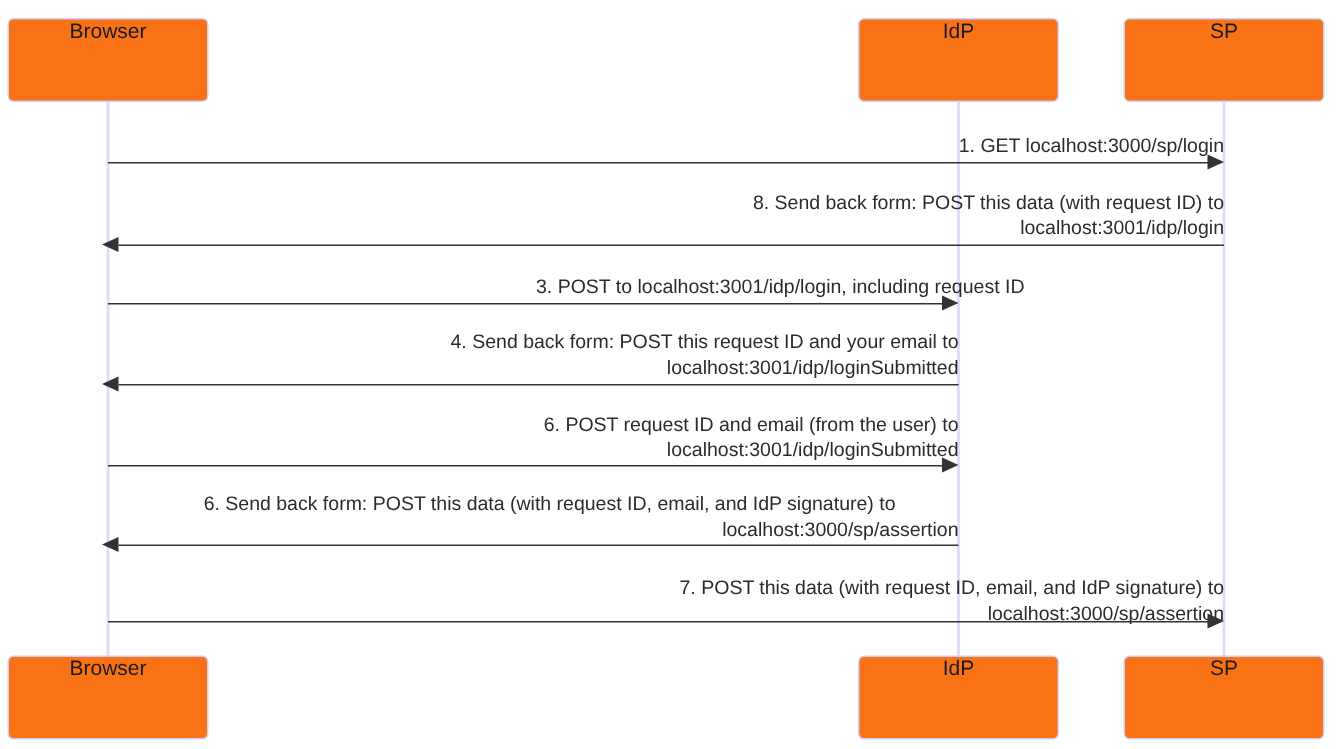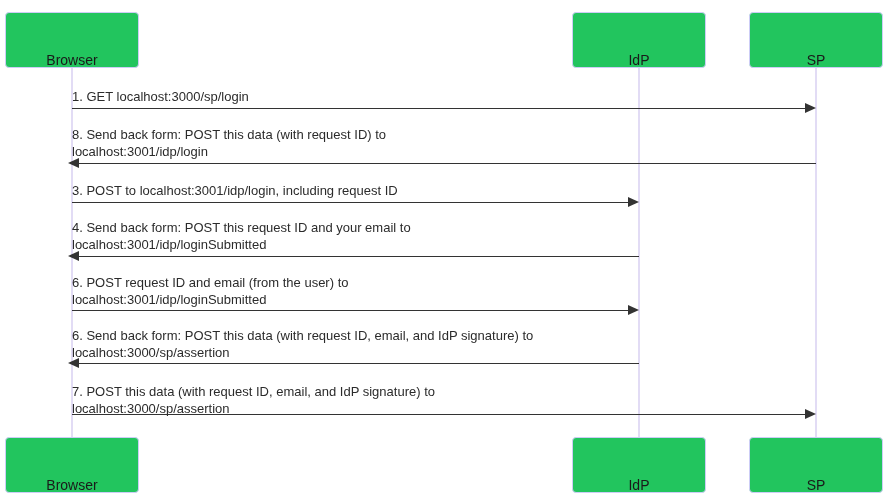--- a/index.html
+++ b/index.html
@@ -16,26 +16,26 @@
   #diagram {
     position: relative;
     width: 891px;
     height: 499px;
     background: #ffffff;
   }
   .actor-box {
     position: absolute;
     width: 134px;
     height: 56px;
-    background: #22c55e;
+    background: #f97316;
     border: 1px solid #CDCDF6;
     border-radius: 4px;
     box-sizing: border-box;
     display: flex;
-    align-items: flex-end;
+    align-items: flex-start;
     justify-content: center;
   }
   .actor-label {
     font-size: 14px;
     color: #1a1a1a;
     font-family: "Liberation Sans", sans-serif;
     line-height: 1;
     user-select: none;
   }
   .lifeline {
@@ -58,21 +58,21 @@
     border-bottom: 5px solid transparent;
   }
   .msg-head.right {
     border-left: 11px solid #333333;
   }
   .msg-head.left {
     border-right: 11px solid #333333;
   }
   .msg-text {
     position: absolute;
-    text-align: left;
+    text-align: right;
     font-size: 13px;
     color: #2b2b2b;
     line-height: 17px;
     font-family: "Liberation Sans", sans-serif;
     white-space: pre;
     user-select: none;
   }
 </style>
 </head>
 <body>
@@ -95,21 +95,21 @@
 
   <div class="msg-text" style="left:72px; top:88px; width:744px;">1. GET localhost:3000/sp/login</div>
   <div class="msg-line" style="left:72px; top:108px; width:737px;"></div>
   <div class="msg-head right" style="left:805px; top:103px;"></div>
 
   <div class="msg-text" style="left:72px; top:126px; width:744px;">8. Send back form: POST this data (with request ID) to</div>
   <div class="msg-text" style="left:72px; top:143px; width:744px;">localhost:3001/idp/login</div>
   <div class="msg-line" style="left:79px; top:163px; width:737px;"></div>
   <div class="msg-head left" style="left:68px; top:158px;"></div>
 
-  <div class="msg-text" style="left:72px; top:182px; width:567px;">3. POST to localhost:3001/idp/login, including request ID</div>
+  <div class="msg-text" style="left:72px; top:182px; width:567px;padding-left:44px;">3. POST to localhost:3001/idp/login, including request ID</div>
   <div class="msg-line" style="left:72px; top:202px; width:560px;"></div>
   <div class="msg-head right" style="left:628px; top:197px;"></div>
 
   <div class="msg-text" style="left:72px; top:219px; width:567px;">4. Send back form: POST this request ID and your email to</div>
   <div class="msg-text" style="left:72px; top:236px; width:567px;">localhost:3001/idp/loginSubmitted</div>
   <div class="msg-line" style="left:79px; top:256px; width:560px;"></div>
   <div class="msg-head left" style="left:68px; top:251px;"></div>
 
   <div class="msg-text" style="left:72px; top:274px; width:567px;">6. POST request ID and email (from the user) to</div>
   <div class="msg-text" style="left:72px; top:291px; width:567px;">localhost:3001/idp/loginSubmitted</div>

